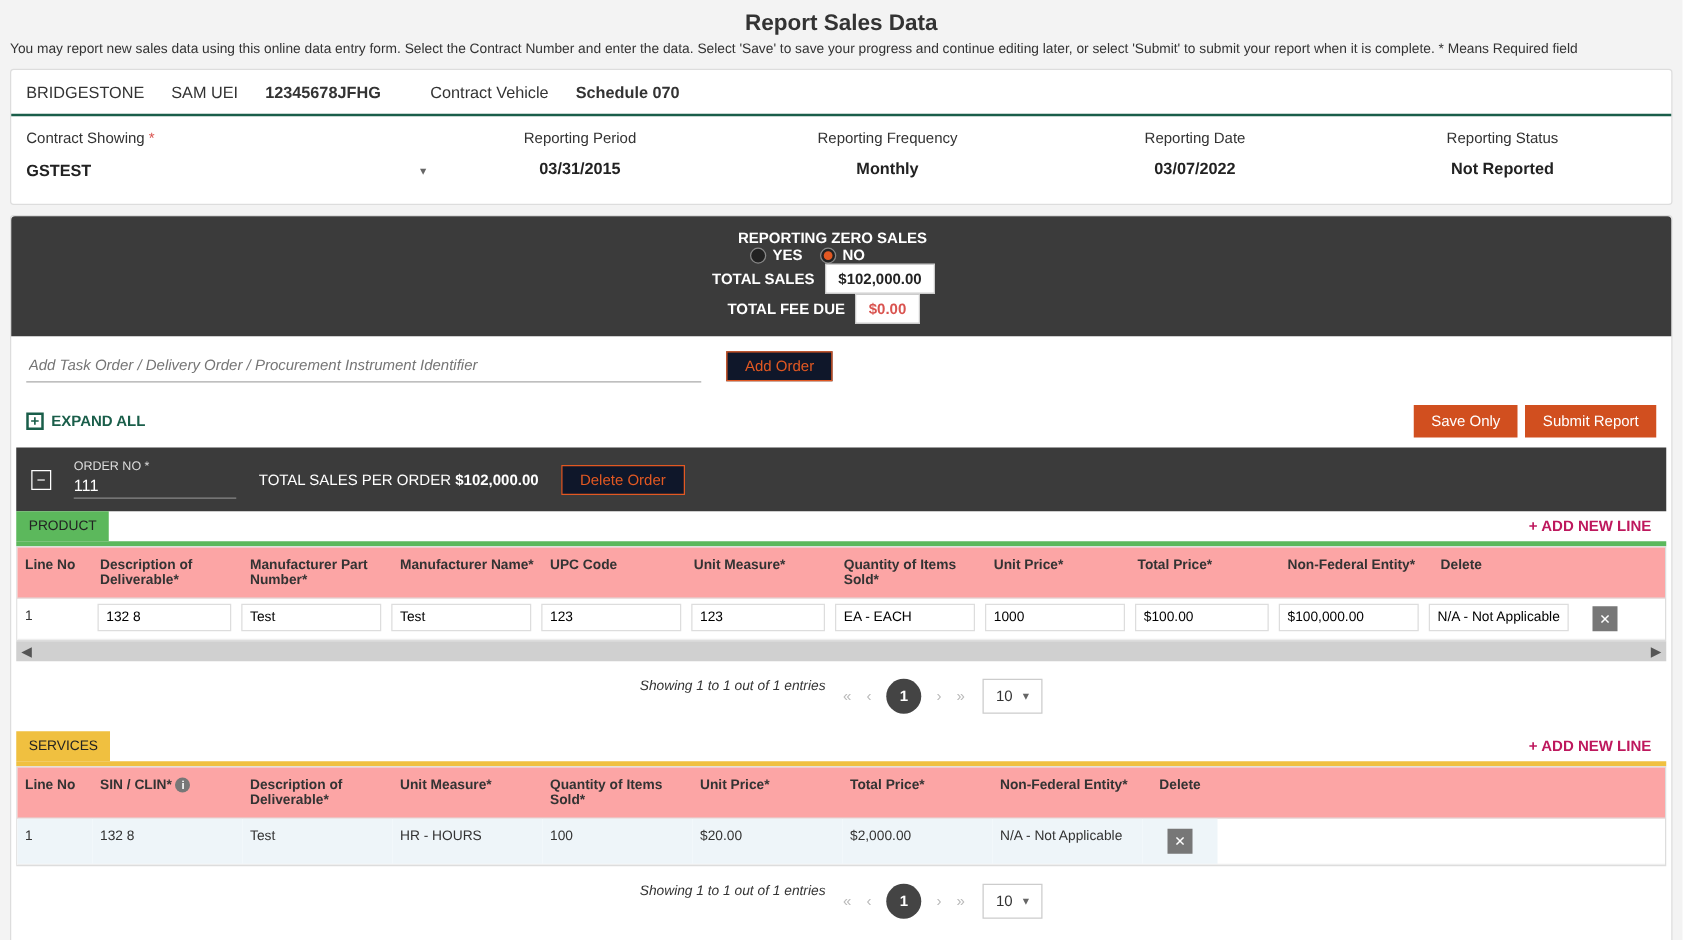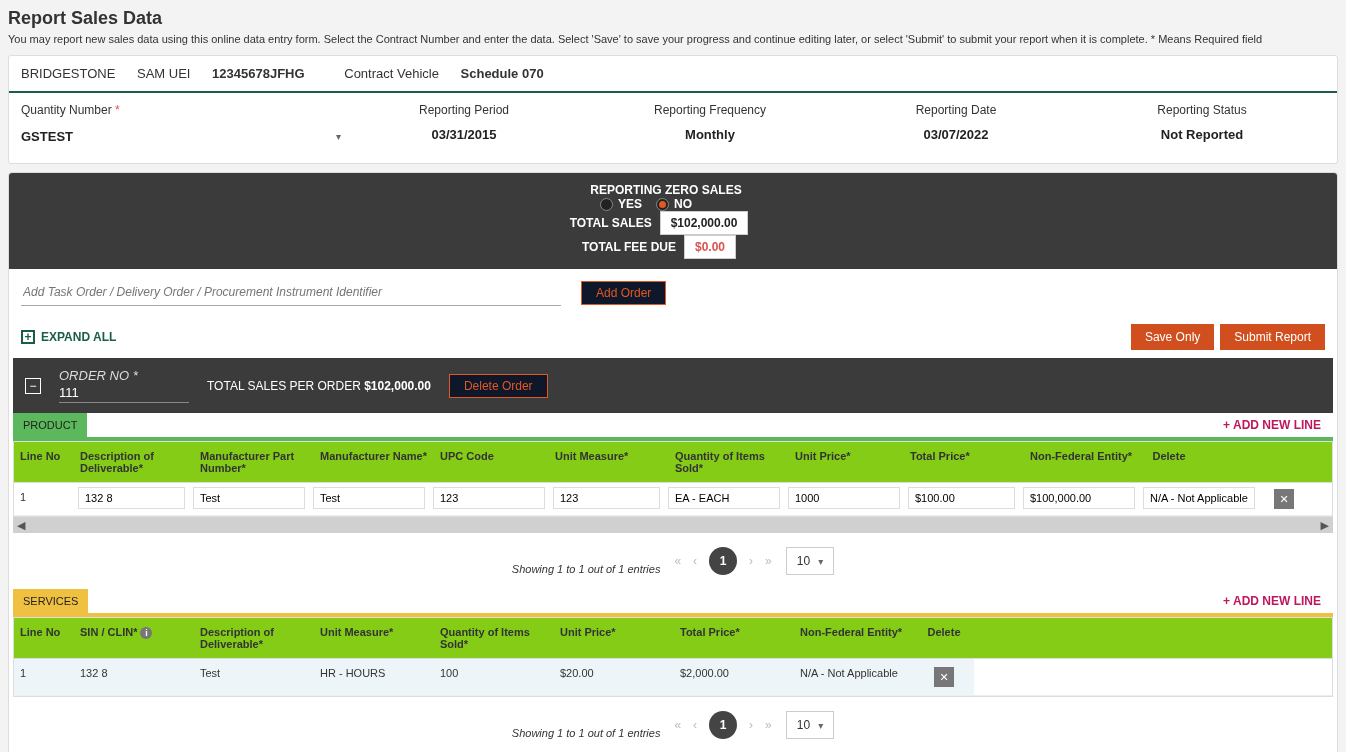--- a/index.html
+++ b/index.html
@@ -1,18 +1,18 @@
 <!DOCTYPE html>
 <html><head>
 <meta charset="utf-8">
 <style>
 * { box-sizing: border-box; margin: 0; padding: 0; }
 body { font-family: "Segoe UI", Arial, sans-serif; font-size: 12px; background: #f3f3f3; color: #333; }
 .container { padding: 8px; }
-.page-title { font-size: 18px; font-weight: 600; color: #333; margin-bottom: 4px; }
+.page-title { font-size: 18px; font-weight: 600; color: #333; margin-bottom: 4px; text-align: center; }
 .page-desc { font-size: 11px; color: #333; margin-bottom: 10px; }
 .panel { background: #fff; border: 1px solid #ddd; border-radius: 3px; margin-bottom: 8px; }
 .header-bar { padding: 10px 12px; border-bottom: 2px solid #1a5e4a; font-size: 13px; }
 .header-bar span { margin-right: 18px; }
 .header-bold { font-weight: 700; }
 .info-row { display: flex; padding: 10px 12px 16px; }
 .info-col { flex: 1; text-align: center; }
 .info-col:first-child { text-align: left; }
 .info-label { font-size: 12px; color: #333; margin-bottom: 10px; }
 .info-value { font-size: 13px; font-weight: 700; color: #222; }
@@ -37,46 +37,46 @@
 .btn-orange { background: #d14f1f; color: #fff; border: none; padding: 6px 14px; font-size: 12px; cursor: pointer; }
 .action-row { display: flex; align-items: center; padding: 8px 12px; }
 .expand-all { display: inline-flex; align-items: center; color: #1a5e4a; font-weight: 700; font-size: 12px; cursor: pointer; }
 .exp-icon { width: 14px; height: 14px; border: 2px solid #1a5e4a; display: inline-flex; align-items: center; justify-content: center; margin-right: 6px; font-size: 12px; line-height: 1; color: #1a5e4a; font-weight: 700; }
 .spacer { flex: 1; }
 .btn-group { display: flex; gap: 6px; }
 
 .order-header { background: #3b3b3b; color: #fff; padding: 10px 12px; display: flex; align-items: center; gap: 18px; margin: 0 4px; }
 .collapse-box { width: 16px; height: 16px; border: 1px solid #fff; display: inline-flex; align-items: center; justify-content: center; font-size: 12px; cursor: pointer; line-height: 1; }
 .order-no-wrap { display: flex; flex-direction: column; width: 130px; }
-.order-no-label { font-size: 13px; font-style: italic; color: #ddd; }
+.order-no-label { font-size: 10px; color: #ddd; }
 .order-no-value { border-bottom: 1px solid #888; padding: 2px 0; font-size: 13px; }
 .order-total { font-size: 12px; }
 .order-total b { font-weight: 700; }
 
 .section-tab { display: flex; align-items: center; margin: 0 4px; }
 .tab-label { padding: 6px 10px; font-weight: 400; font-size: 11px; }
 .tab-product { background: #5cb85c; color: #222; }
 .tab-services { background: #f0c040; color: #222; }
 .add-line-link { margin-left: auto; color: #be185d; font-weight: 700; font-size: 12px; padding-right: 12px; cursor: pointer; }
 .tab-underline { height: 4px; margin: 0 4px; }
 .ul-green { background: #5cb85c; }
 .ul-yellow { background: #f0c040; }
 
 .grid { margin: 0 4px; border: 1px solid #ddd; }
-.grid-head { display: flex; background: #84cc16; border-bottom: 1px solid #ddd; }
+.grid-head { display: flex; background: #fca5a5; border-bottom: 1px solid #ddd; }
 .grid-head .cell { padding: 8px 6px; font-size: 11px; font-weight: 700; color: #333; }
 .grid-row { display: flex; background: #fff; border-bottom: 1px solid #eee; }
 .grid-row .cell { padding: 4px 4px; }
 .grid-row .cell input { width: 100%; border: 1px solid #ddd; padding: 4px 6px; font-size: 11px; background: #fff; }
 .grid-row.readonly .cell { padding: 8px 6px; font-size: 11px; background: #eef5f9; }
 .del-btn { width: 20px; height: 20px; background: #777; color: #fff; border: none; font-size: 11px; cursor: pointer; display: inline-flex; align-items: center; justify-content: center; }
 
 .scroll-bar { height: 16px; background: #d0d0d0; display: flex; align-items: center; justify-content: space-between; margin: 0 4px; font-size: 11px; color: #555; padding: 0 4px; }
 
-.pager { display: flex; align-items: flex-end; justify-content: center; gap: 14px; padding: 14px 0; margin: 0 4px; }
+.pager { display: flex; align-items: flex-start; justify-content: center; gap: 14px; padding: 14px 0; margin: 0 4px; }
 .pager-info { font-style: italic; font-size: 11px; }
 .pager-nav { display: flex; align-items: center; gap: 12px; color: #bbb; font-size: 12px; }
 .pager-current { width: 28px; height: 28px; border-radius: 50%; background: #444; color: #fff; display: inline-flex; align-items: center; justify-content: center; font-weight: 700; }
 .pager-size { border: 1px solid #ccc; padding: 6px 10px; display: inline-flex; align-items: center; gap: 8px; font-size: 12px; }
 
 .footer-actions { background: #fff; border: 1px solid #ddd; border-radius: 3px; padding: 12px; display: flex; justify-content: flex-end; gap: 6px; }
 
 .info-icon { display:inline-block; width:12px; height:12px; border-radius:50%; background:#777; color:#fff; font-size:9px; text-align:center; line-height:12px; margin-left:3px; font-style: normal; font-weight:700; }
 
 
@@ -98,21 +98,21 @@
         <span>SAM UEI</span>
         <span class="header-bold">12345678JFHG</span>
       </span>
       <span>
         <span>Contract Vehicle</span>
         <span class="header-bold">Schedule 070</span>
       </span>
     </div>
     <div class="info-row">
       <div class="info-col">
-        <div class="info-label"><span>Quantity Number</span> <span class="req">*</span></div>
+        <div class="info-label"><span>Contract Showing</span> <span class="req">*</span></div>
         <div class="contract-select">
           <span class="info-value">GSTEST</span>
           <span class="chevron">▾</span>
         </div>
       </div>
       <div class="info-col">
         <div class="info-label">Reporting Period</div>
         <div class="info-value">03/31/2015</div>
       </div>
       <div class="info-col">

